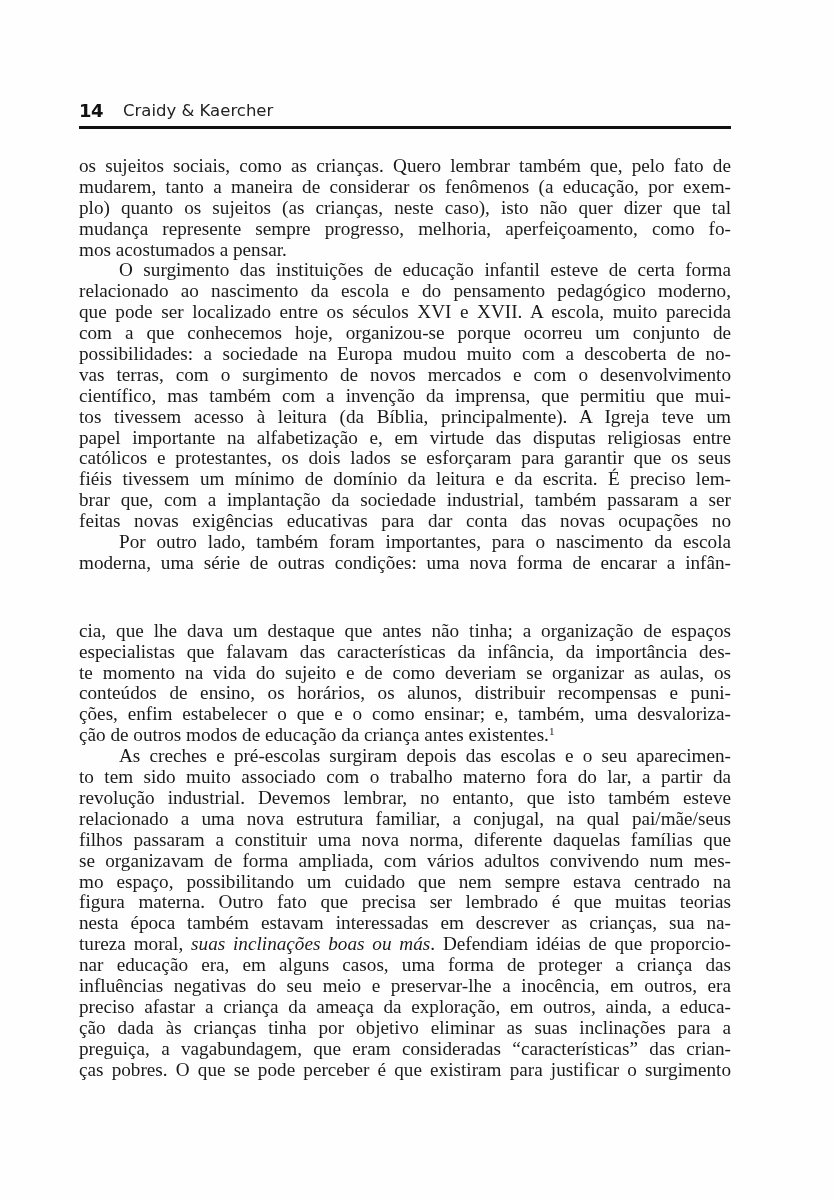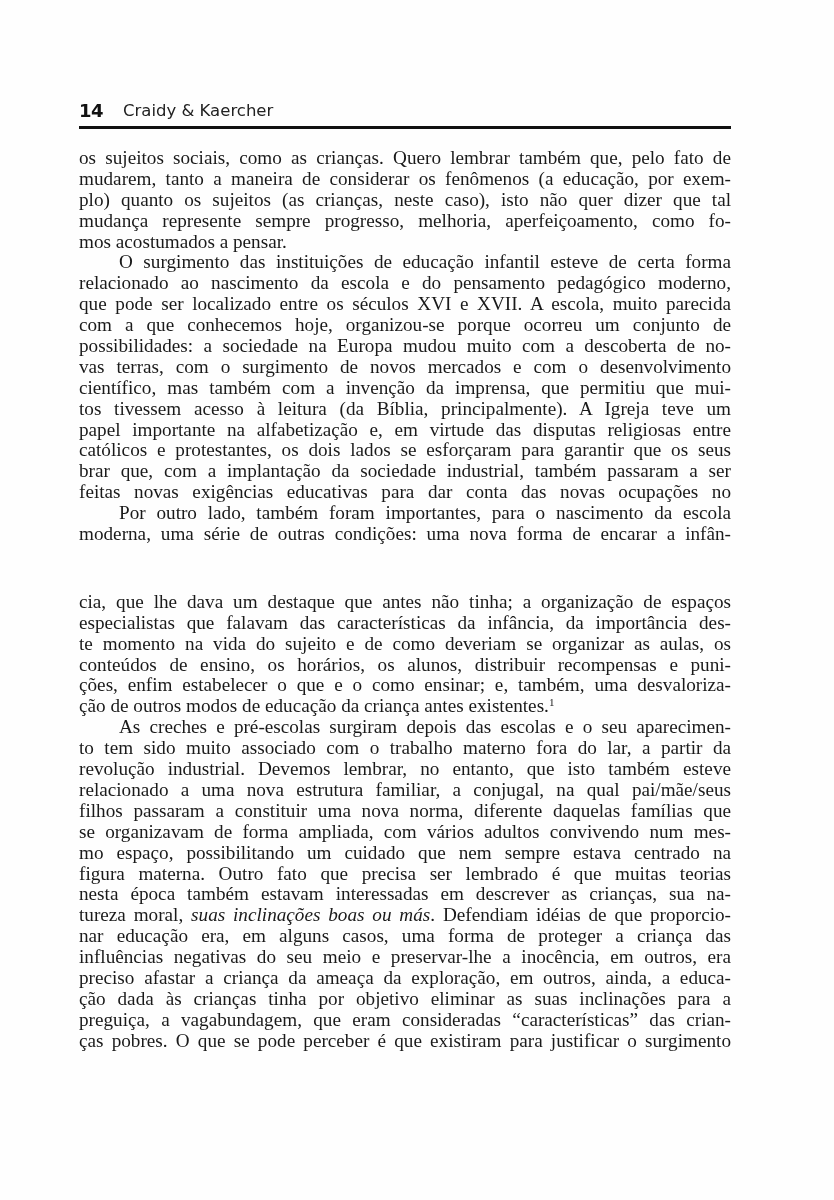--- a/index.html
+++ b/index.html
@@ -2,21 +2,21 @@
 <html><head>
 <meta charset="utf-8">
 <style>
   html, body { margin: 0; padding: 0; background: #ffffff; }
   body { width: 834px; height: 1200px; position: relative; overflow: hidden; }
   .page { position: absolute; left: 0; top: 0; width: 834px; height: 1200px; background: #fefefe; }
   .running-head { position: absolute; left: 79px; top: 100px; width: 652px; height: 24px; }
   .folio { position: absolute; left: 0; top: 0; font-family: "DejaVu Sans", sans-serif; font-weight: bold; font-size: 18px; color: #111; letter-spacing: -0.5px; }
   .head-title { position: absolute; left: 44px; top: 1px; font-family: "DejaVu Sans", sans-serif; font-size: 16.5px; color: #222; letter-spacing: 0px; }
   .rule { position: absolute; left: 79px; top: 126px; width: 652px; height: 2.5px; background: #111; }
-  .body-text { position: absolute; left: 79px; top: 148px; width: 652px; font-family: "Liberation Serif", "DejaVu Serif", serif; font-size: 19.2px; color: #1a1a1a; }
+  .body-text { position: absolute; left: 79px; top: 156px; width: 652px; font-family: "Liberation Serif", "DejaVu Serif", serif; font-size: 19.2px; color: #1a1a1a; }
   .line { display: block; height: 20.9px; line-height: 20.9px; white-space: nowrap; text-align: justify; text-align-last: justify; overflow: visible; }
   .line.last { text-align-last: left; }
   .line.indent { text-indent: 40px; }
   .it { font-style: italic; }
   sup { font-size: 11px; vertical-align: 6px; line-height: 0; }
 </style>
 </head>
 <body>
 
 <div class="page">
@@ -38,20 +38,21 @@
     <span class="line indent" style="white-space: nowrap; word-spacing: 0px;">O surgimento das instituições de educação infantil esteve de certa forma</span>
     <span class="line" style="white-space: nowrap; word-spacing: 0px;">relacionado ao nascimento da escola e do pensamento pedagógico moderno,</span>
     <span class="line" style="white-space: nowrap; word-spacing: 0px;">que pode ser localizado entre os séculos XVI e XVII. A escola, muito parecida</span>
     <span class="line" style="white-space: nowrap; word-spacing: 0px;">com a que conhecemos hoje, organizou-se porque ocorreu um conjunto de</span>
     <span class="line" style="white-space: nowrap; word-spacing: 0px;">possibilidades: a sociedade na Europa mudou muito com a descoberta de no-</span>
     <span class="line" style="white-space: nowrap; word-spacing: 0px;">vas terras, com o surgimento de novos mercados e com o desenvolvimento</span>
     <span class="line" style="white-space: nowrap; word-spacing: 0px;">científico, mas também com a invenção da imprensa, que permitiu que mui-</span>
     <span class="line" style="white-space: nowrap; word-spacing: 0px; font-family: Liberation Serif, serif;">tos tivessem acesso à leitura (da Bíblia, principalmente). A Igreja teve um</span>
     <span class="line" style="white-space: nowrap; word-spacing: 0px;">papel importante na alfabetização e, em virtude das disputas religiosas entre</span>
     <span class="line" style="white-space: nowrap; word-spacing: 0px;">católicos e protestantes, os dois lados se esforçaram para garantir que os seus</span>
+    <span class="line" style="white-space: nowrap; word-spacing: 0px;">fiéis tivessem um mínimo de domínio da leitura e da escrita. É preciso lem-</span>
     <span class="line" style="white-space: nowrap; word-spacing: 0px;">brar que, com a implantação da sociedade industrial, também passaram a ser</span>
     <span class="line" style="white-space: nowrap; word-spacing: 0px;">feitas novas exigências educativas para dar conta das novas ocupações no</span>
 
     <span class="line indent" style="white-space: nowrap; word-spacing: 0px;">Por outro lado, também foram importantes, para o nascimento da escola</span>
     <span class="line" style="white-space: nowrap; word-spacing: 0px;">moderna, uma série de outras condições: uma nova forma de encarar a infân-</span>
     <span class="line" style="white-space: nowrap; word-spacing: 0px; margin-top: 47px;">cia, que lhe dava um destaque que antes não tinha; a organização de espaços</span>
     <span class="line" style="white-space: nowrap; word-spacing: 0px;">especialistas que falavam das características da infância, da importância des-</span>
     <span class="line" style="white-space: nowrap; word-spacing: 0px;">te momento na vida do sujeito e de como deveriam se organizar as aulas, os</span>
     <span class="line" style="white-space: nowrap; word-spacing: 0px;">conteúdos de ensino, os horários, os alunos, distribuir recompensas e puni-</span>
     <span class="line" style="white-space: nowrap; word-spacing: 0px;">ções, enfim estabelecer o que e o como ensinar; e, também, uma desvaloriza-</span>

